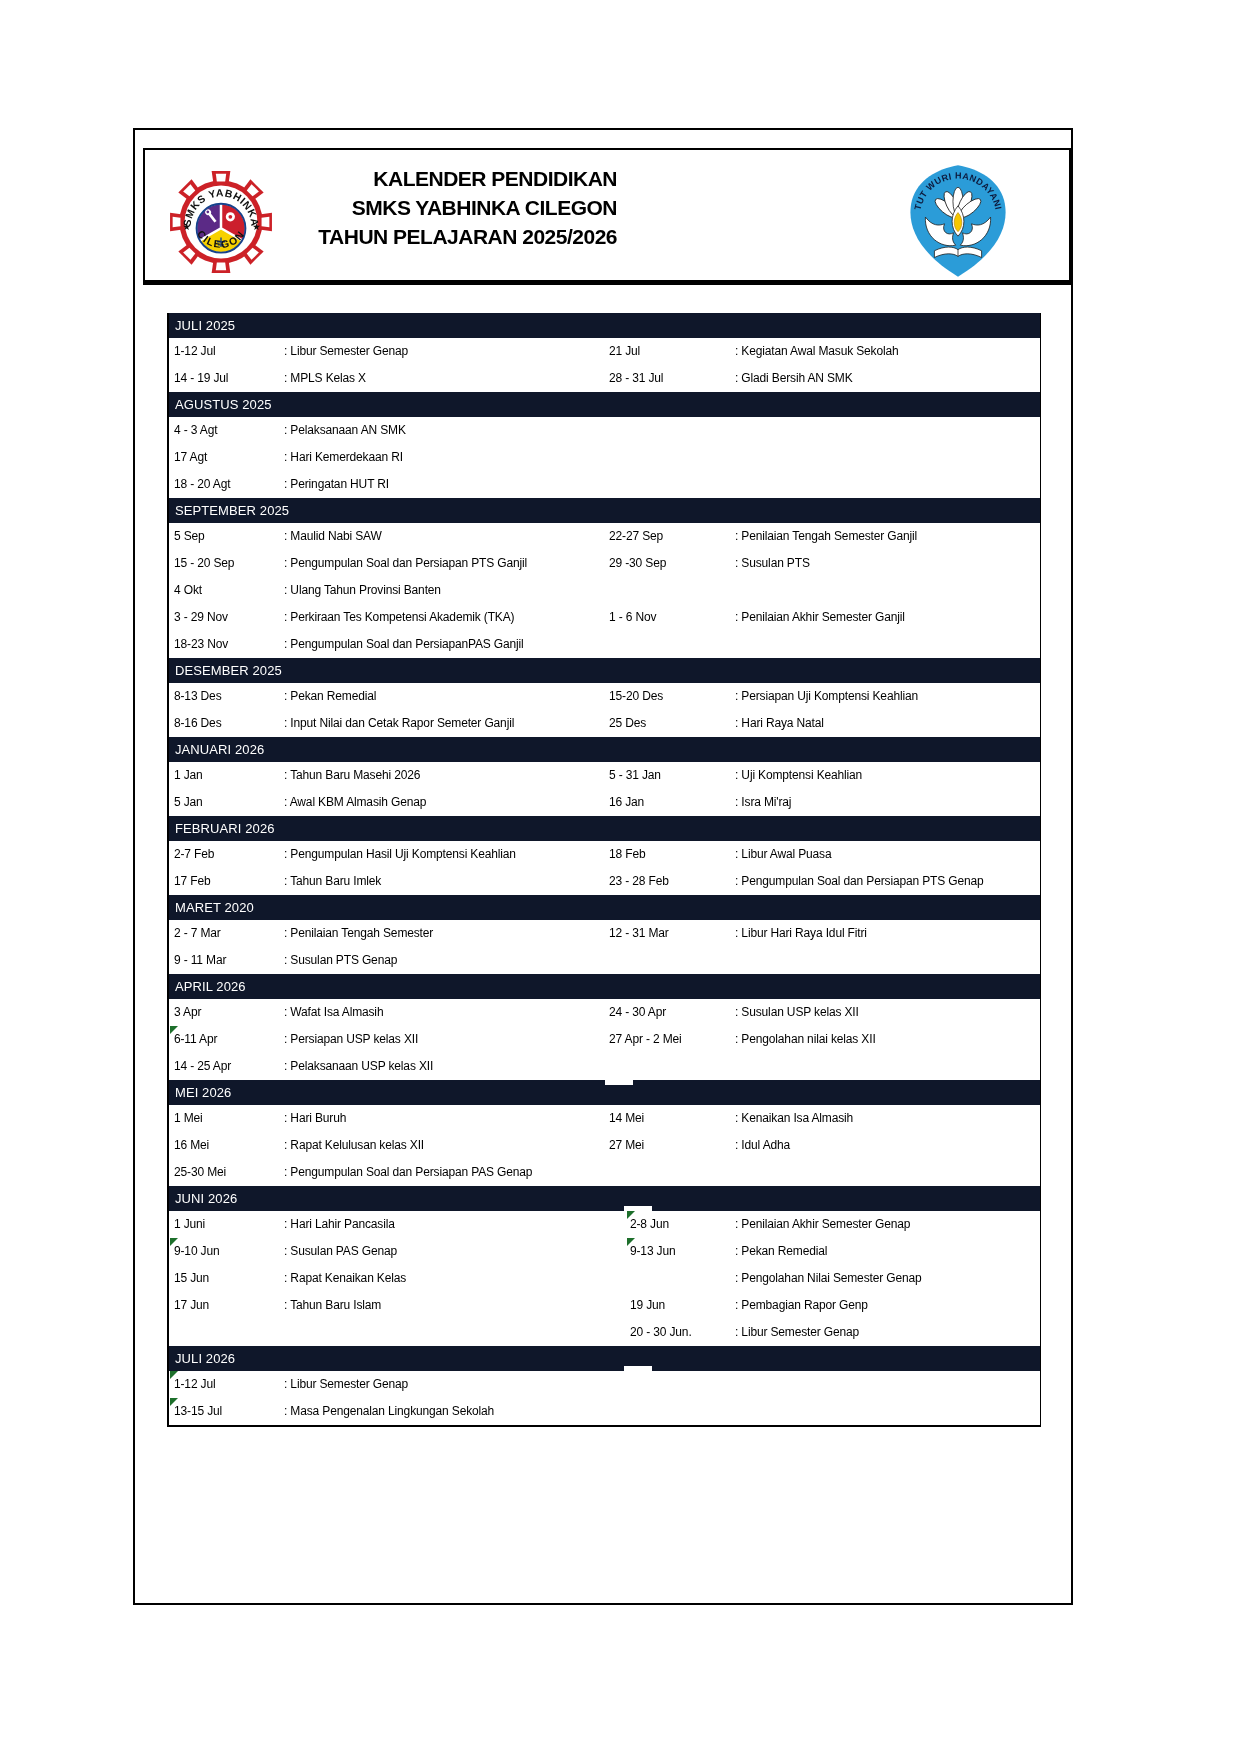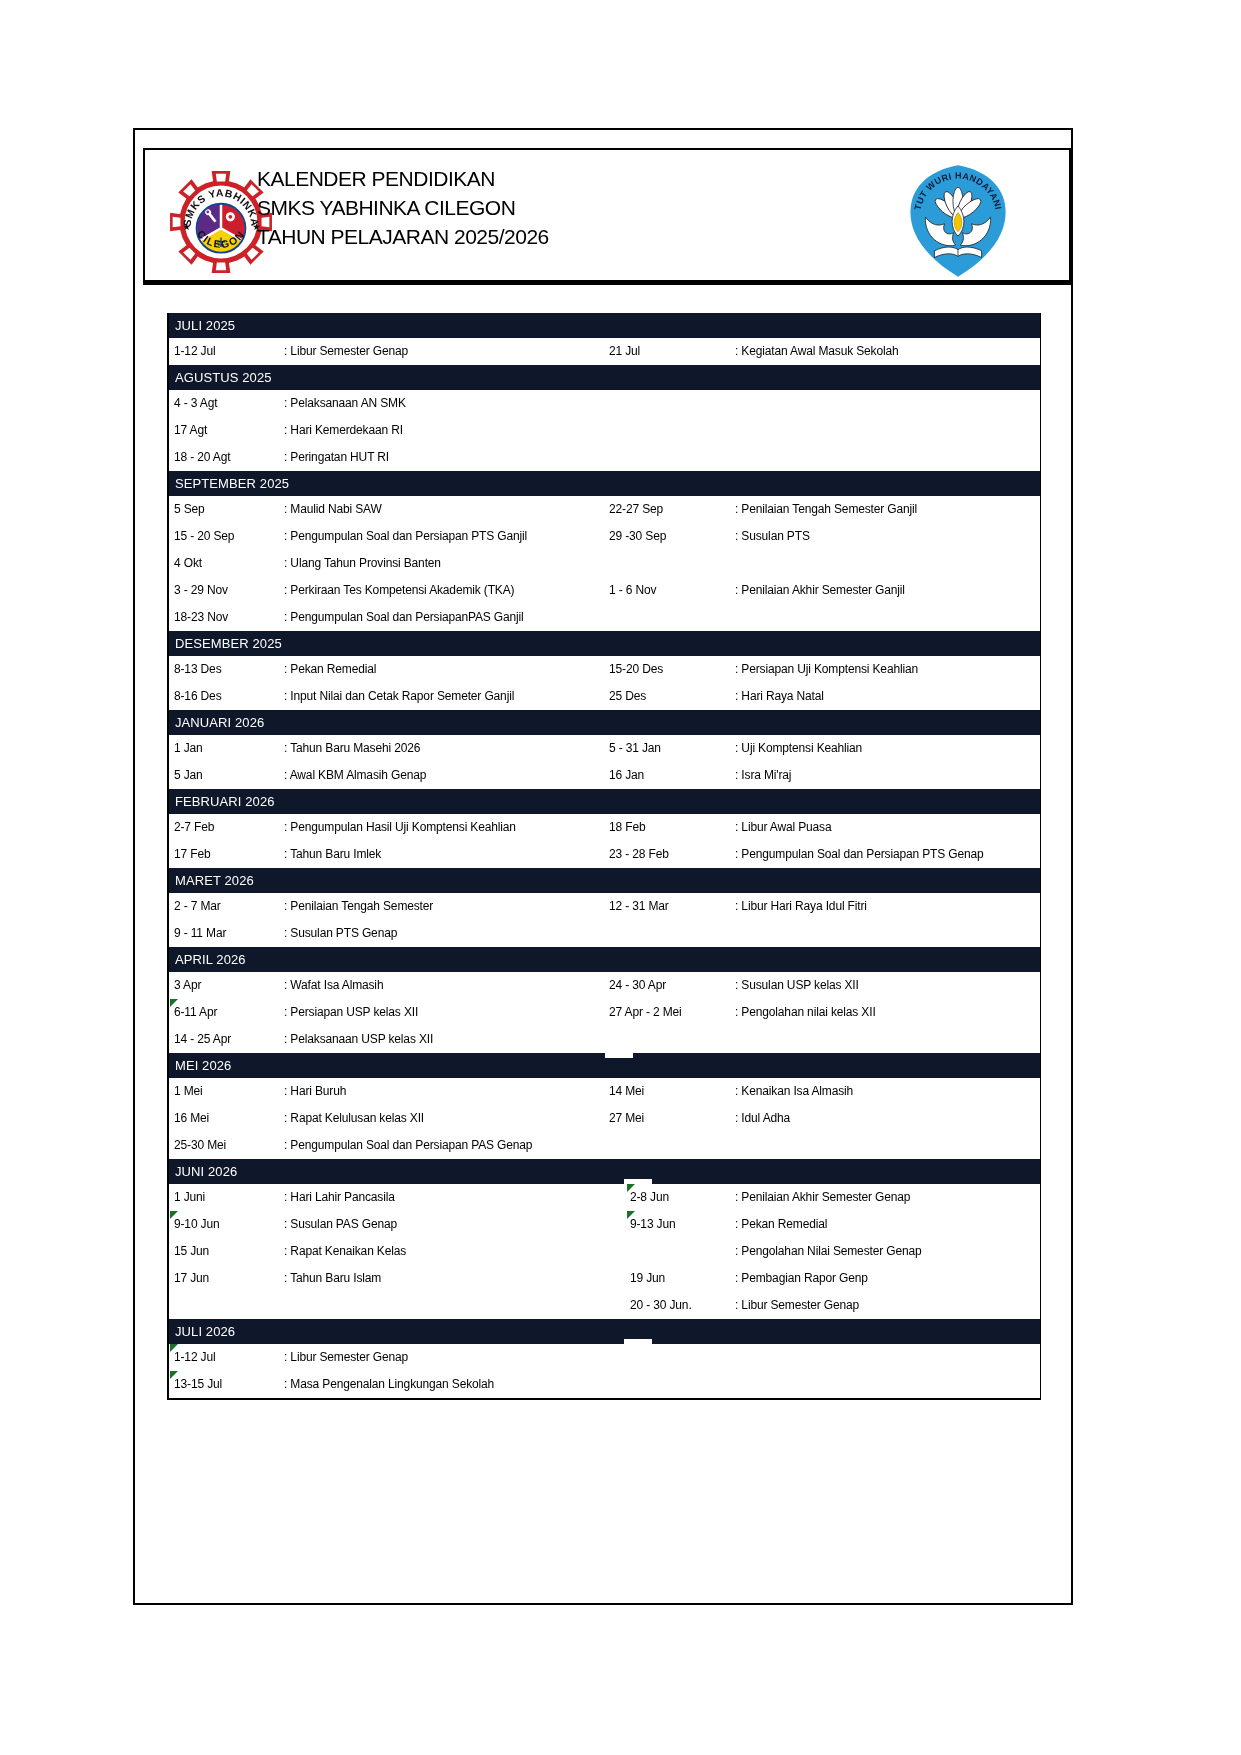--- a/index.html
+++ b/index.html
@@ -4,22 +4,22 @@
 <style>
   html,body{margin:0;padding:0}
   body{
     width:1241px;height:1755px;background:#fff;position:relative;
     font-family:"Liberation Sans",sans-serif;color:#000;overflow:hidden;
   }
   .page-border{position:absolute;left:133px;top:128px;width:936px;height:1473px;border:2px solid #000}
   .header-box{position:absolute;left:143px;top:148px;width:924px;height:130px;border:2px solid #000;border-bottom:5px solid #000;background:#fff}
   .logo-left{position:absolute;left:24px;top:20px;width:104px;height:104px}
   .logo-right{position:absolute;left:756px;top:12px;width:114px;height:118px}
-  .title-block{position:absolute;left:112px;top:14px;width:360px;text-align:left;
-    font-weight:normal;font-size:21px;line-height:29px;letter-spacing:-0.5px;white-space:nowrap}
+  .title-block{position:absolute;left:112px;top:14px;width:360px;text-align:right;
+    font-weight:bold;font-size:21px;line-height:29px;letter-spacing:-0.5px;white-space:nowrap}
   .cal-table{position:absolute;left:167px;top:313px;width:871px;
     border-left:2px solid #000;border-right:1px solid #000;border-bottom:2px solid #000;background:#fff}
   .month-bar{height:25px;background:#0f172a;color:#fff;position:relative;
     font-size:13px;line-height:26px;padding-left:6px;letter-spacing:0.1px}
   .month-bar .notch{position:absolute;background:#fff;width:28px;height:5px}
   .month-bar .notch.top{top:0;left:436px}
   .month-bar .notch.bottom{bottom:0;left:455px}
   .cal-row{height:27px;position:relative;font-size:12px;letter-spacing:-0.15px}
   .cal-row .cell{position:absolute;top:0;line-height:27px;white-space:nowrap}
   .cal-row .d1{left:5px}
@@ -129,20 +129,26 @@
   </div>
 
   <div class="cal-table" id="calendar-table">
       <div class="month-bar"><span>JULI 2025</span></div>
       <div class="cal-row">
         <span class="cell d1">1-12 Jul</span>
         <span class="cell e1">: Libur Semester Genap</span>
         <span class="cell d2">21 Jul</span>
         <span class="cell e2">: Kegiatan Awal Masuk Sekolah</span>
       </div>
+      <div class="cal-row">
+        <span class="cell d1">14 - 19 Jul</span>
+        <span class="cell e1">: MPLS Kelas X</span>
+        <span class="cell d2">28 - 31 Jul</span>
+        <span class="cell e2">: Gladi Bersih AN SMK</span>
+      </div>
       <div class="month-bar"><span>AGUSTUS 2025</span></div>
       <div class="cal-row">
         <span class="cell d1">4 - 3 Agt</span>
         <span class="cell e1">: Pelaksanaan AN SMK</span>
       </div>
       <div class="cal-row">
         <span class="cell d1">17 Agt</span>
         <span class="cell e1">: Hari Kemerdekaan RI</span>
       </div>
       <div class="cal-row">
@@ -208,21 +214,21 @@
         <span class="cell e1">: Pengumpulan Hasil Uji Komptensi Keahlian</span>
         <span class="cell d2">18 Feb</span>
         <span class="cell e2">: Libur Awal Puasa</span>
       </div>
       <div class="cal-row">
         <span class="cell d1">17 Feb</span>
         <span class="cell e1">: Tahun Baru Imlek</span>
         <span class="cell d2">23 - 28 Feb</span>
         <span class="cell e2">: Pengumpulan Soal dan Persiapan PTS Genap</span>
       </div>
-      <div class="month-bar"><span>MARET 2026</span></div>
+      <div class="month-bar"><span>MARET 2020</span></div>
       <div class="cal-row">
         <span class="cell d1">2 - 7 Mar</span>
         <span class="cell e1">: Penilaian Tengah Semester</span>
         <span class="cell d2">12 - 31 Mar</span>
         <span class="cell e2">: Libur Hari Raya Idul Fitri</span>
       </div>
       <div class="cal-row">
         <span class="cell d1">9 - 11 Mar</span>
         <span class="cell e1">: Susulan PTS Genap</span>
       </div>

